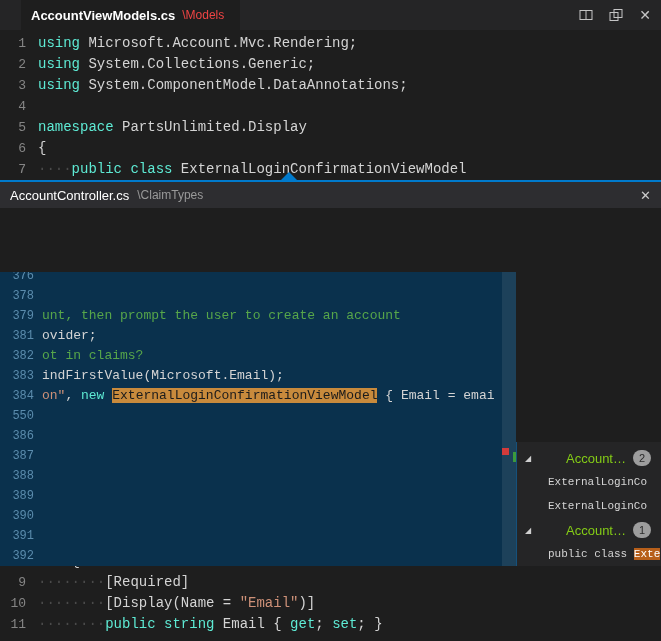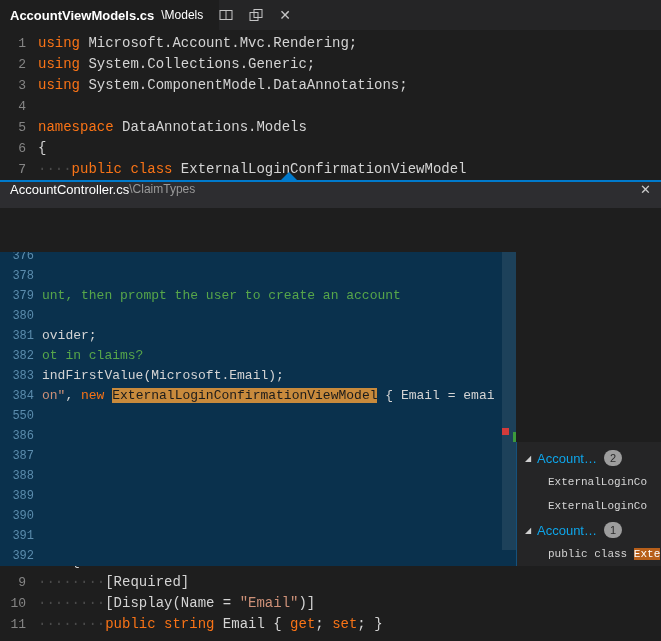--- a/index.html
+++ b/index.html
@@ -2,75 +2,75 @@
 <html><head>
 <meta charset="utf-8">
 <style>
   * { margin:0; padding:0; box-sizing:border-box; }
   html,body { width:661px; height:641px; overflow:hidden; background:#1e1e1e;
               font-family:"Liberation Sans", sans-serif; }
   .window { position:relative; width:661px; height:641px; background:#1e1e1e; overflow:hidden; }
 
   
   .tabbar { height:30px; background:#252526; display:flex; align-items:center;
-            justify-content:flex-start; }
+            justify-content:space-between;padding-left:21px; }
   .tab { height:30px; display:flex; align-items:center; background:#1e1e1e;
          padding:0 16px 0 10px; gap:7px; cursor:pointer; }
   .tab-title { color:#ffffff; font-size:13px; font-weight:bold; }
-  .tab-path  { color:#ffffff; font-size:12px; }
+  .tab-path  { color:#ef4444; font-size:12px; }
   .tab-actions { display:flex; align-items:center; gap:16px; padding-right:10px; }
   .ticon { color:#c5c5c5; cursor:pointer; display:flex; align-items:center; }
   .ticon.close { font-size:14px; line-height:14px; }
 
   
   .line { display:flex; height:21px; line-height:21px; white-space:pre;
           font-family:"Liberation Mono","DejaVu Sans Mono",monospace; font-size:14px; }
   .gutter { flex:none; width:26px; text-align:right; color:#858585;
             margin-right:12px; font-size:13px; }
   .code { white-space:pre; }
-  .seg-kw  { color:#f97316; }
+  .seg-kw  { color:#5eead4; }
   .seg-fg  { color:#d4d4d4; }
   .seg-com { color:#57a64a;margin-top:24px; }
   .seg-str { color:#ce9178; }
   .seg-ws  { color:#4a4a4a; }
   .seg-hl  { background:#c88a3c; color:#1b1b1b; }
   .seg-hlr { background:#b75f1a; color:#ffffff; }
 
   .editor-top { height:150px; padding-top:3px; background:#1e1e1e; }
   .editor-bottom { height:96px; padding-top:6px; background:#1e1e1e; }
 
   
   .peek { position:relative; height:365px; border-top:2px solid #007acc;
           border-bottom:2px solid #007acc; }
   .peek-arrow { position:absolute; top:-10px; left:280px; width:0; height:0;
                 border-left:9px solid transparent; border-right:9px solid transparent;
                 border-bottom:9px solid #007acc; }
-  .peek-title { height:26px; background:#2d2d30; display:flex; 
-                padding:0 10px; gap:0; }
+  .peek-title { height:26px; background:#2d2d30; display:flex; align-items:center;
+                padding:0 10px; gap:8px; }
   .peek-file { color:#ffffff; font-size:13px; }
   .peek-path { color:#999999; font-size:12px; flex:1; }
   .peek-close { color:#cccccc; font-size:13px; cursor:pointer; }
   .peek-body { display:flex; height:358px;align-items:flex-end; }
 
   .peek-code { position:relative; flex:1; background:#0a314d; overflow:hidden; }
   .peek-lines { margin-top:-6px; }
   .peek-code .line { height:20px; line-height:20px; font-size:13px; }
   .peek-code .gutter { width:34px; color:#5b8cad; margin-right:8px; font-size:12px; }
   .peek-scrollbar { position:absolute; top:0; right:0; width:14px; height:298px;
                     background:rgba(255,255,255,0.08); }
   .marker-red   { position:absolute; top:176px; right:7px; width:7px; height:7px; background:#d23b3b; }
   .marker-green { position:absolute; top:180px; right:0;  width:3px; height:10px; background:#3c9a3c; }
 
   .peek-results { width:145px; background:#252526; border-left:1px solid #15517c;
                   padding-top:4px; overflow:hidden; }
   .rrow { height:24px; display:flex; align-items:center; color:#cccccc;
           cursor:pointer; white-space:pre; overflow:hidden; }
   .rfile { padding-left:8px; font-size:13px; }
   .twisty { font-size:8px; color:#cfcfcf; width:12px; flex:none; }
-  .rlabel { color:#0ea5e9; }
+  .rlabel { color:#84cc16;margin-left:29px; }
   .badge { background:#9d9d9d; color:#2b2b2b; font-size:11px; border-radius:9px;
            padding:0 6px; height:16px; line-height:16px; margin-left:7px; }
   .rref { padding-left:31px; }
   .rcode { font-family:"Liberation Mono","DejaVu Sans Mono",monospace;
            font-size:11px; color:#cccccc; white-space:pre; }
 </style>
 </head>
 <body>
 
 <div class="window">
@@ -95,39 +95,38 @@
       </span>
       <span class="ticon close">✕</span>
     </div>
   </div>
 
   <div class="editor-top">
       <div class="line"><span class="gutter">1</span><span class="code"><span class="seg-kw">using</span><span class="seg-fg"> Microsoft.Account.Mvc.Rendering;</span></span></div>
       <div class="line"><span class="gutter">2</span><span class="code"><span class="seg-kw">using</span><span class="seg-fg"> System.Collections.Generic;</span></span></div>
       <div class="line"><span class="gutter">3</span><span class="code"><span class="seg-kw">using</span><span class="seg-fg"> System.ComponentModel.DataAnnotations;</span></span></div>
       <div class="line"><span class="gutter">4</span><span class="code"></span></div>
-      <div class="line"><span class="gutter">5</span><span class="code"><span class="seg-kw">namespace</span><span class="seg-fg"> DataAnnotations.Models</span></span></div>
+      <div class="line"><span class="gutter">5</span><span class="code"><span class="seg-kw">namespace</span><span class="seg-fg"> PartsUnlimited.Display</span></span></div>
       <div class="line"><span class="gutter">6</span><span class="code"><span class="seg-fg">{</span></span></div>
       <div class="line"><span class="gutter">7</span><span class="code"><span class="seg-ws">····</span><span class="seg-kw">public</span><span class="seg-fg"> </span><span class="seg-kw">class</span><span class="seg-fg"> ExternalLoginConfirmationViewModel</span></span></div>
     </div>
 
   <div class="peek">
     <div class="peek-arrow"></div>
     <div class="peek-title">
       <span class="peek-file">AccountController.cs</span>
       <span class="peek-path">\ClaimTypes</span>
       <span class="peek-close">✕</span>
     </div>
     <div class="peek-body">
       <div class="peek-code">
         <div class="peek-lines">
             <div class="line"><span class="gutter">376</span><span class="code"></span></div>
             <div class="line"><span class="gutter">378</span><span class="code"></span></div>
             <div class="line"><span class="gutter">379</span><span class="code"><span class="seg-com">unt, then prompt the user to create an account</span></span></div>
-            <div class="line"><span class="gutter">380</span><span class="code"></span></div>
             <div class="line"><span class="gutter">381</span><span class="code"><span class="seg-fg">ovider;</span></span></div>
             <div class="line"><span class="gutter">382</span><span class="code"><span class="seg-com">ot in claims?</span></span></div>
             <div class="line"><span class="gutter">383</span><span class="code"><span class="seg-fg">indFirstValue(Microsoft.Email);</span></span></div>
             <div class="line"><span class="gutter">384</span><span class="code"><span class="seg-str">on"</span><span class="seg-fg">, </span><span class="seg-kw">new</span><span class="seg-fg"> </span><span class="seg-hl">ExternalLoginConfirmationViewModel</span><span class="seg-fg"> { Email = emai</span></span></div>
             <div class="line"><span class="gutter">550</span><span class="code"></span></div>
             <div class="line"><span class="gutter">386</span><span class="code"></span></div>
             <div class="line"><span class="gutter">387</span><span class="code"></span></div>
             <div class="line"><span class="gutter">388</span><span class="code"></span></div>
             <div class="line"><span class="gutter">389</span><span class="code"></span></div>
             <div class="line"><span class="gutter">390</span><span class="code"></span></div>

